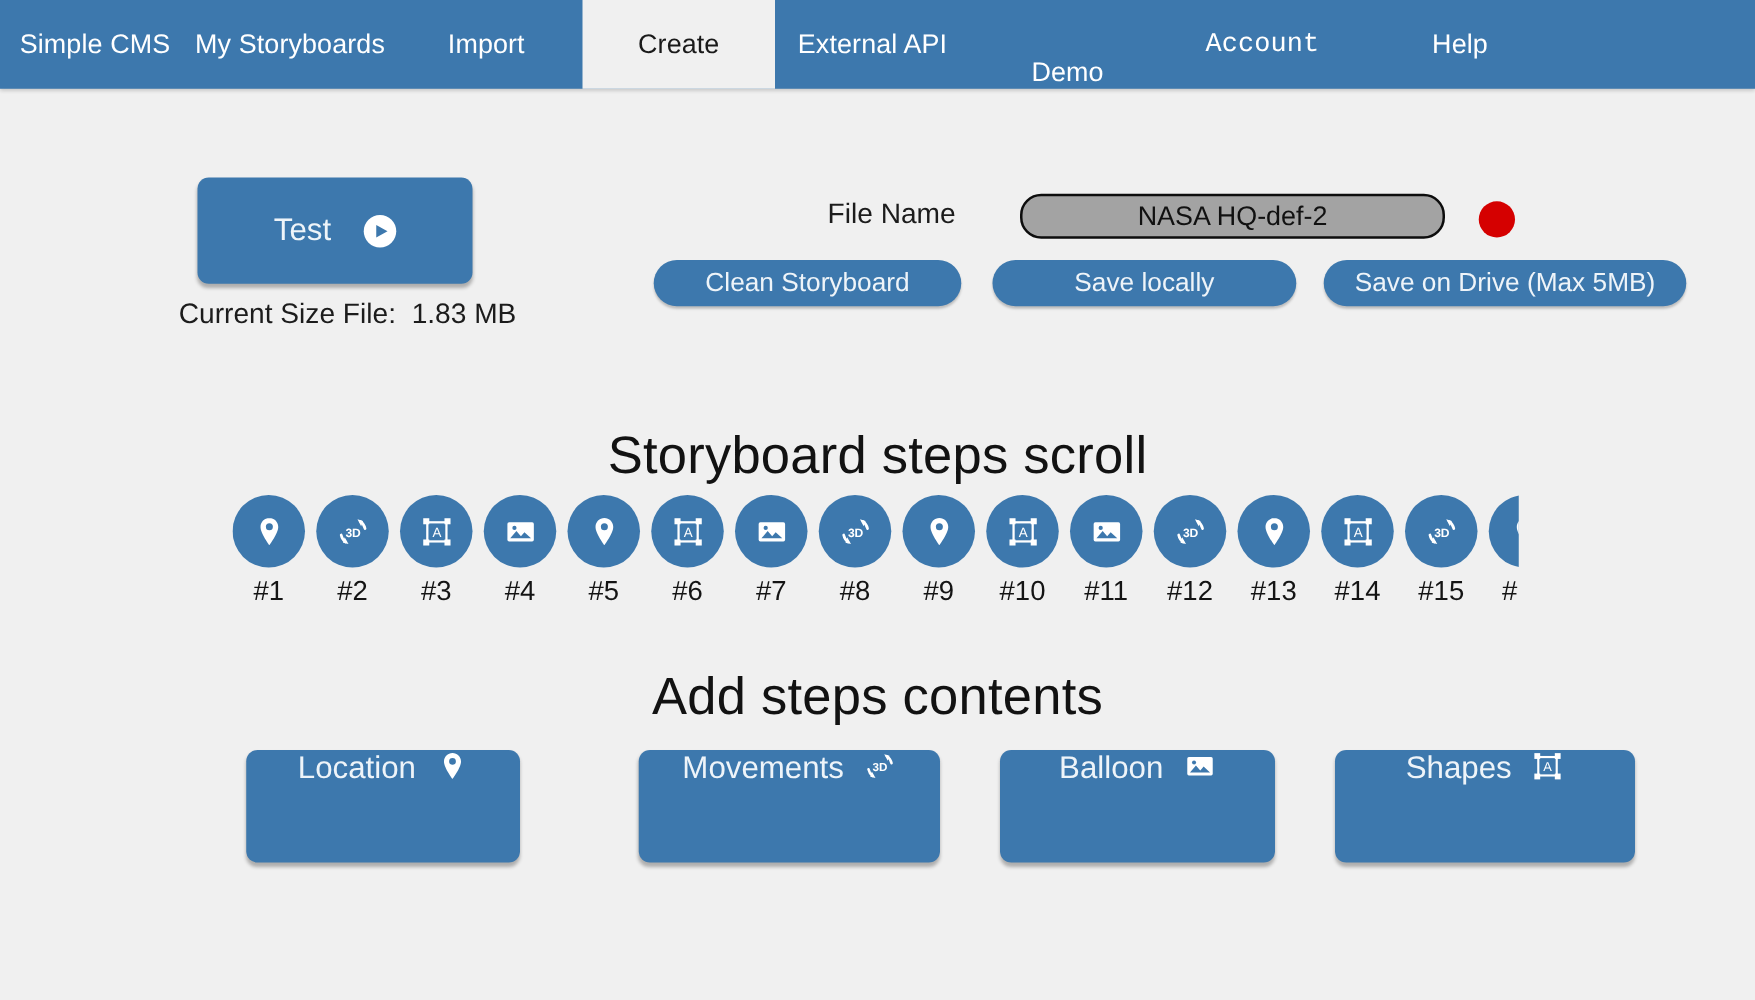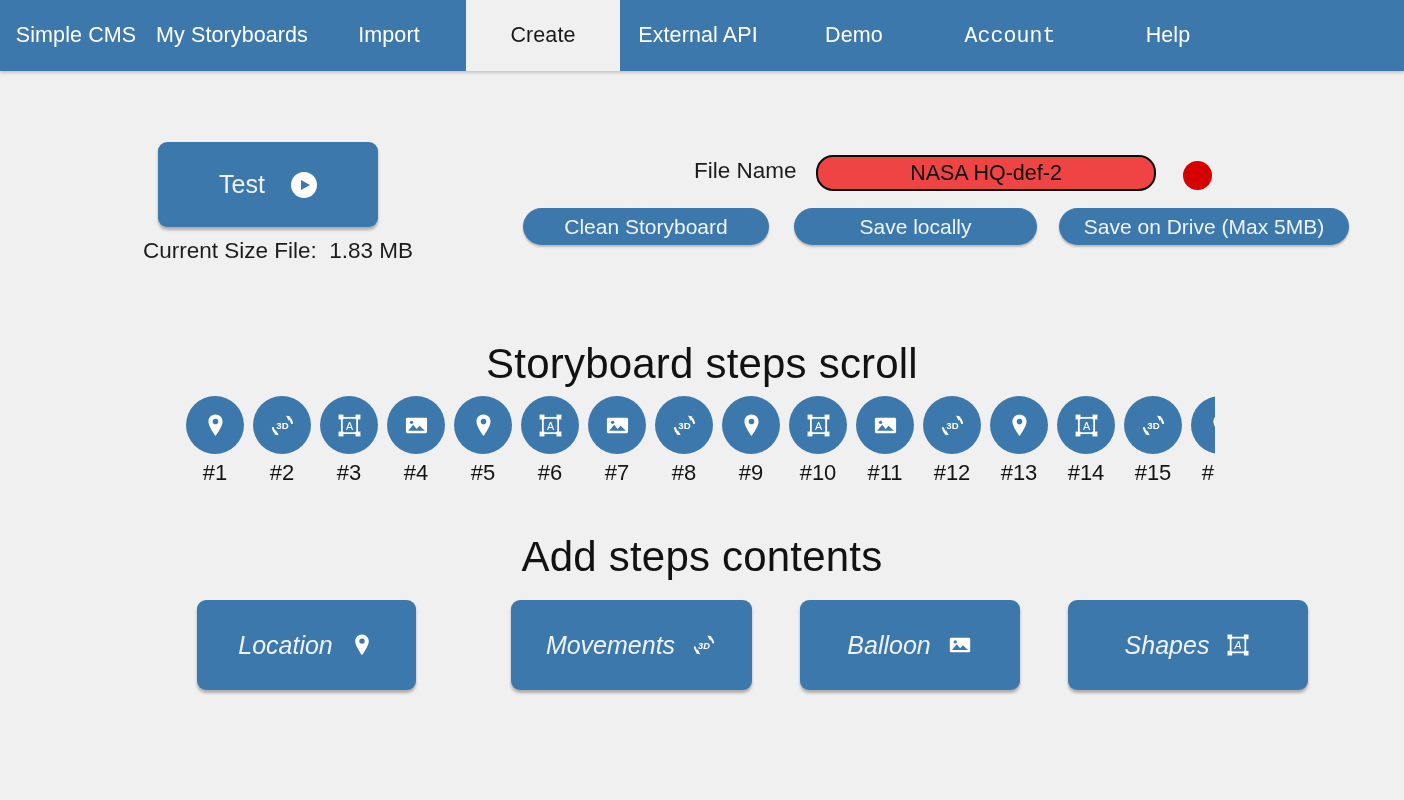--- a/index.html
+++ b/index.html
@@ -92,31 +92,30 @@
     color: #1c1c1c;
     white-space: pre;
   }
 
   .filename-label {
     position: absolute;
     left: 662px;
     top: 158px;
     font-size: 22.5px;
     color: #1c1c1c;
-    margin-left: 32px;
   }
   .filename-input {
     position: absolute;
     left: 816px;
     top: 155px;
     width: 340px;
     height: 32px;
     border: 2px solid #0d0d0d;
     border-radius: 17px;
-    background: #ef4444;
+    background: #a3a3a3;
     text-align: center;
     font-size: 21.5px;
     font-family: "Liberation Sans", sans-serif;
     color: #111111;
     box-sizing: border-box;
     padding: 16px 10px;
     outline: none;
   }
   .rec-dot {
     position: absolute;
@@ -210,27 +209,25 @@
     position: absolute;
     top: 600px;
     height: 90px;
     background: #3d78ad;
     border: none;
     border-radius: 9px;
     color: #eef4f9;
     font-size: 25px;
     font-family: "Liberation Sans", sans-serif;
     display: flex;
-    align-items: center;
     justify-content: center;
     gap: 16px;
     box-shadow: 0 3px 3px rgba(0,0,0,0.28);
     cursor: pointer;
     padding: 0;
-    font-style: italic;
   }
   #cbtn-0 { left: 197px;  width: 219px; }
   #cbtn-1 { left: 511px;  width: 241px; }
   #cbtn-2 { left: 800px;  width: 220px; }
   #cbtn-3 { left: 1068px; width: 240px; }
 </style>
 </head>
 <body>
 
 <div class="navbar" id="navbar">
@@ -242,21 +239,21 @@
     </div>
     <div class="nav-item" style="width: 154px; justify-content: center;">
       <span>Import</span>
     </div>
     <div class="nav-item active" style="width: 154px;">
       <span>Create</span>
     </div>
     <div class="nav-item" style="width: 156px;">
       <span>External API</span>
     </div>
-    <div class="nav-item" style="width: 156px;">
+    <div class="nav-item" style="width: 156px; align-items: flex-end;">
       <span>Demo</span>
     </div>
     <div class="nav-item" style="width: 156px; font-family: Liberation Mono, monospace;">
       <span>Account</span>
     </div>
     <div class="nav-item" style="width: 160px;">
       <span>Help</span>
     </div>
   </div>
 

